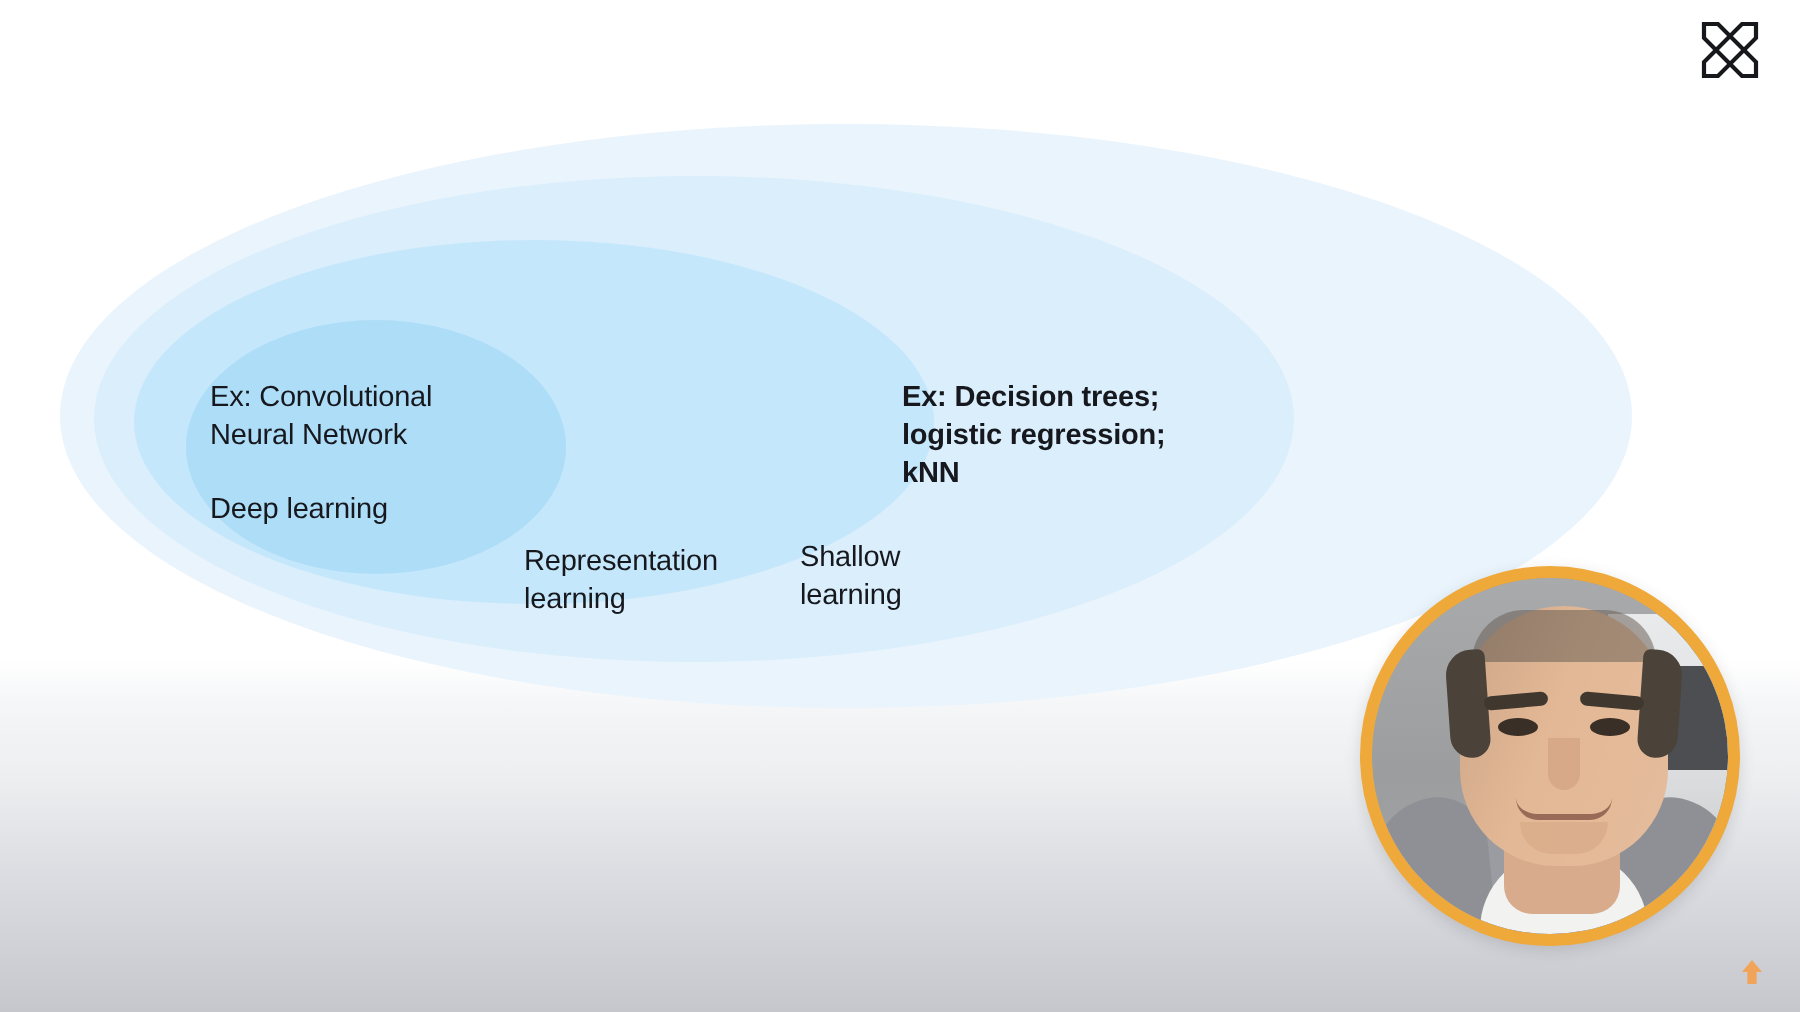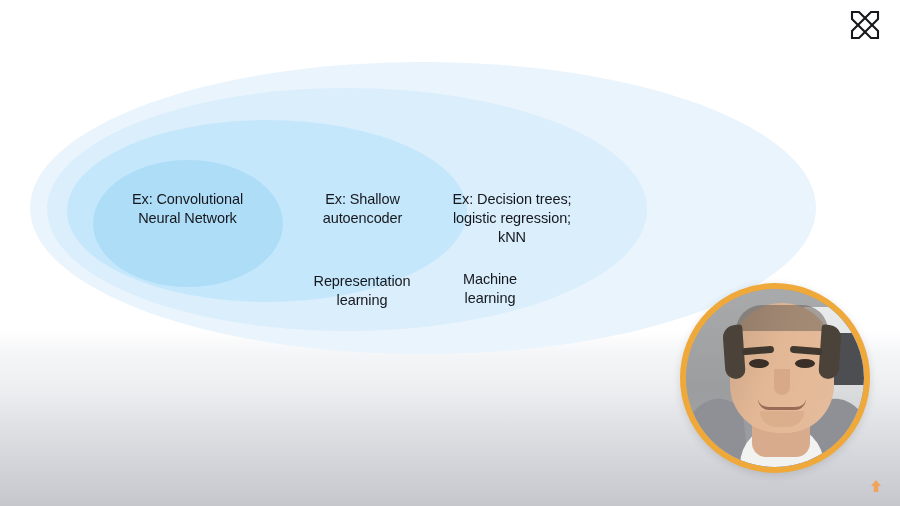--- a/index.html
+++ b/index.html
@@ -25,34 +25,33 @@
   #ell-ai   { left:30px;  top:62px;  width:786px; height:292px; background:#eaf4fd; }
   #ell-ml   { left:47px;  top:88px;  width:600px; height:243px; background:#daeefc; }
   #ell-rep  { left:67px;  top:120px; width:400px; height:182px; background:#c5e7fb; }
   #ell-dl   { left:93px;  top:160px; width:190px; height:127px; background:#aeddf8; }
 
   
   .lbl {
     position:absolute;
     color:#16181d;
     line-height:1.32;
-    text-align:center;
     white-space:pre-line;
     letter-spacing:-0.1px;
   }
   .ex      { font-size:14.5px; }
   .ring    { font-size:14.5px; }
 
   #ex-cnn  { left:105px; top:190px; width:165px; }
   #ring-dl { left:105px; top:246px; width:165px; }
 
   #ex-ae   { left:285px; top:190px; width:155px; }
   #ring-rep{ left:262px; top:272px; width:200px; }
 
-  #ex-dt   { left:422px; top:190px; width:180px; }
+  #ex-dt   { left:451px; top:190px; width:180px;font-weight:bold; }
   #ring-ml { left:400px; top:270px; width:180px; }
 
   #ex-rule { left:630px; top:190px; width:195px; }
   #ring-ai { left:590px; top:303px; width:100px; }
 
   
   #webcam {
     position:absolute; left:680px; top:283px;
     width:190px; height:190px; border-radius:50%;
     border:6px solid #efa93b;
@@ -150,30 +149,29 @@
 
 <div id="stage">
 
   <div class="ellipse" id="ell-ai" style="background: rgb(234, 244, 253);"></div>
   <div class="ellipse" id="ell-ml" style="background: rgb(218, 238, 252);"></div>
   <div class="ellipse" id="ell-rep" style="background: rgb(197, 231, 251);"></div>
   <div class="ellipse" id="ell-dl" style="background: rgb(174, 221, 248);"></div>
 
   <div class="lbl ex" id="ex-cnn">Ex: Convolutional
 Neural Network</div>
-
-  <div class="lbl ex" id="ex-ae">Ex: Shallow
-autoencoder</div>
+  <div class="lbl ring" id="ring-dl">Deep learning</div>
+
   <div class="lbl ring" id="ring-rep">Representation
 learning</div>
 
   <div class="lbl ex" id="ex-dt">Ex: Decision trees;
 logistic regression;
 kNN</div>
-  <div class="lbl ring" id="ring-ml">Machine
+  <div class="lbl ring" id="ring-ml">Shallow
 learning</div>
 
 
   <div id="webcam" style="border-color: rgb(239, 169, 59);">
     <div id="webcam-inner">
       <div class="wc-wall"></div>
       <div class="wc-panel"></div>
       <div class="wc-panel2"></div>
       <div class="wc-panel3"></div>
       <div class="wc-torso"></div>

